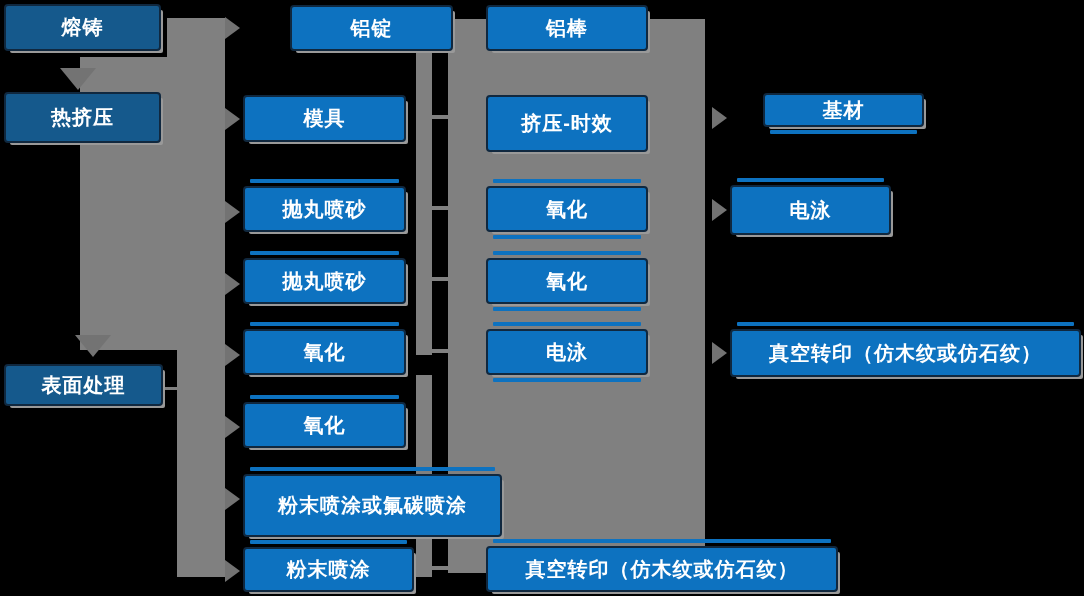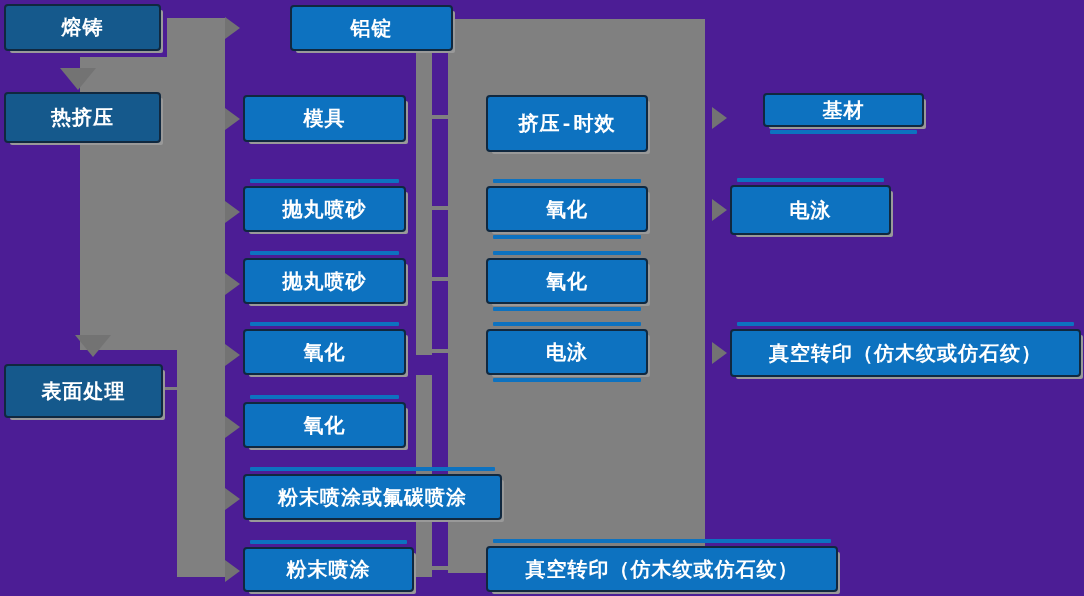--- a/index.html
+++ b/index.html
@@ -1,21 +1,21 @@
 <!DOCTYPE html>
 <html><head>
 <meta charset="utf-8">
 <style>
   html,body{margin:0;padding:0;background:#ffffff;}
   #canvas{
     position:relative;
     width:1084px;height:596px;
-    background:#4c1d95;
+    background:#000000;
     overflow:hidden;
-    font-family:Liberation Mono, monospace;
+    font-family:Liberation Sans, sans-serif;
   }
   .band{position:absolute;background:var(--gray);z-index:1;}
   .arr{position:absolute;width:0;height:0;z-index:2;}
   .arr.right{
     border-top:11px solid transparent;
     border-bottom:11px solid transparent;
     border-left:15px solid var(--arrow);
   }
   .arr.down{
     border-left:18px solid transparent;
@@ -70,21 +70,21 @@
     <div class="arr right" style="left: 712px; top: 199px;"></div>
     <div class="arr right" style="left: 712px; top: 342px;"></div>
     <div class="arr down" style="left: 60px; top: 68px;"></div>
     <div class="arr down" style="left: 75px; top: 335px;"></div>
     <div class="node stage" style="left: 4px; top: 4px; width: 157px; height: 47px;">
       <span>熔铸</span>
     </div>
     <div class="node stage" style="left: 4px; top: 92px; width: 157px; height: 51px;">
       <span>热挤压</span>
     </div>
-    <div class="node stage" style="left: 4px; top: 364px; width: 159px; height: 54px;">
+    <div class="node stage" style="left: 4px; top: 364px; width: 159px; height: 42px;">
       <span>表面处理</span>
     </div>
     <div class="node" style="left: 243px; top: 5px; width: 163px; height: 46px; margin-left: 47px;">
       <span>铝锭</span>
     </div>
     <div class="node" style="left: 243px; top: 95px; width: 163px; height: 47px;">
       <span>模具</span>
     </div>
     <div class="node" style="left: 243px; top: 186px; width: 163px; height: 46px;">
       <span>抛丸喷砂</span>
@@ -95,27 +95,30 @@
       <div class="accbar top"></div>
     </div>
     <div class="node" style="left: 243px; top: 329px; width: 163px; height: 46px;">
       <span>氧化</span>
       <div class="accbar top"></div>
     </div>
     <div class="node" style="left: 243px; top: 402px; width: 163px; height: 46px;">
       <span>氧化</span>
       <div class="accbar top"></div>
     </div>
-    <div class="node" style="left: 243px; top: 474px; width: 259px; height: 46px;">
+    <div class="node" style="left: 243px; top: 474px; width: 259px; height: 63px;">
       <span>粉末喷涂或氟碳喷涂</span>
       <div class="accbar top"></div>
     </div>
     <div class="node" style="left: 243px; top: 547px; width: 171px; height: 45px;">
       <span>粉末喷涂</span>
       <div class="accbar top"></div>
+    </div>
+    <div class="node" style="left: 486px; top: 5px; width: 162px; height: 46px;">
+      <span>铝棒</span>
     </div>
     <div class="node" style="left: 486px; top: 95px; width: 162px; height: 57px;">
       <span>挤压-时效</span>
     </div>
     <div class="node" style="left: 486px; top: 186px; width: 162px; height: 46px;">
       <span>氧化</span>
       <div class="accbar top"></div>
       <div class="accbar bottom"></div>
     </div>
     <div class="node" style="left: 486px; top: 258px; width: 162px; height: 46px;">

